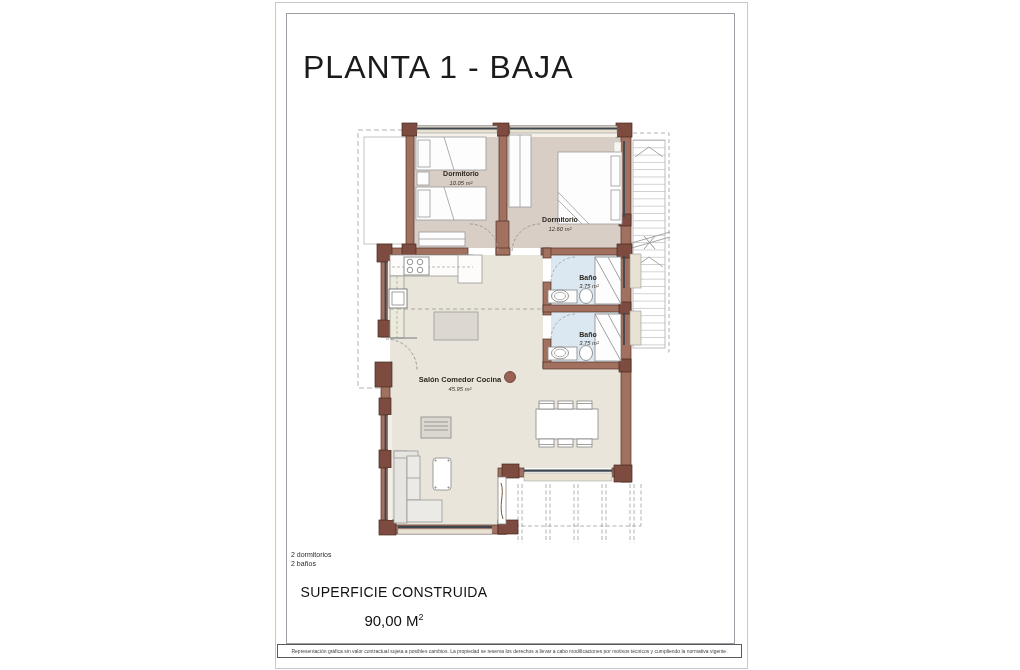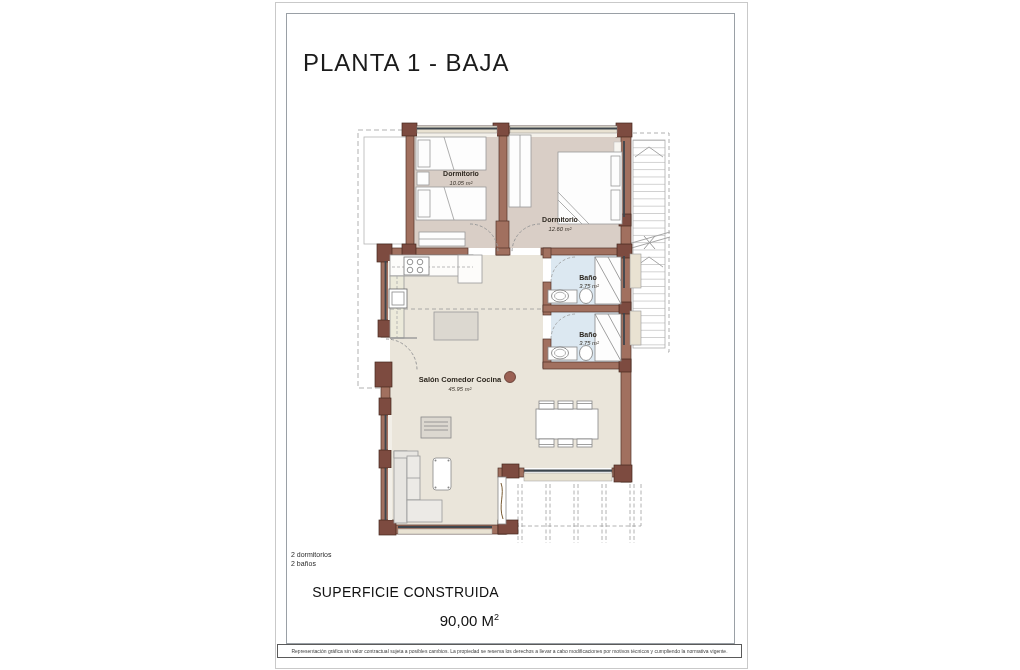--- a/index.html
+++ b/index.html
@@ -2,24 +2,24 @@
 <html><head>
 <meta charset="utf-8">
 <style>
   html,body{margin:0;padding:0;background:#fff;}
   #canvas{position:relative;width:1020px;height:670px;background:#fff;overflow:hidden;
           font-family:"Liberation Sans", sans-serif;}
   .sheet-outer{position:absolute;left:275px;top:2px;width:471px;height:665px;
                border:1px solid #c9c9c9;}
   .sheet-inner{position:absolute;left:286px;top:13px;width:447px;height:629px;
                border:1px solid #9aa0a6;}
-  .plan-title{position:absolute;left:303px;top:49px;font-size:24px;letter-spacing:1px;
+  .plan-title{position:absolute;left:303px;top:49px;font-size:32px;letter-spacing:1px;
               color:#1b1b1b;font-weight:400;}
   .summary{position:absolute;left:291px;top:550px;font-size:7px;line-height:9px;color:#2b2b2b;}
-  .superficie{position:absolute;left:289px;top:584px;width:210px;text-align:right;color:#111;}
+  .superficie{position:absolute;left:289px;top:584px;width:210px;text-align:center;color:#111;}
   .superficie .lbl{font-size:14px;letter-spacing:.3px;}
   .superficie .val{font-size:15px;margin-top:12px;}
   .superficie sup{font-size:9px;}
   .disclaimer{position:absolute;left:277px;top:644px;width:463px;height:12px;
               border:1px solid #5a5a5a;display:flex;align-items:center;justify-content:center;
               font-size:5px;color:#3f3f3f;white-space:nowrap;overflow:hidden;}
   svg text{font-family:"Liberation Sans", sans-serif;}
   .room-name{font-size:7px;font-weight:700;fill:#2e2820;}
   .room-name.big{font-size:7.5px;}
   .room-area{font-size:5.8px;font-style:italic;fill:#3a332b;}

